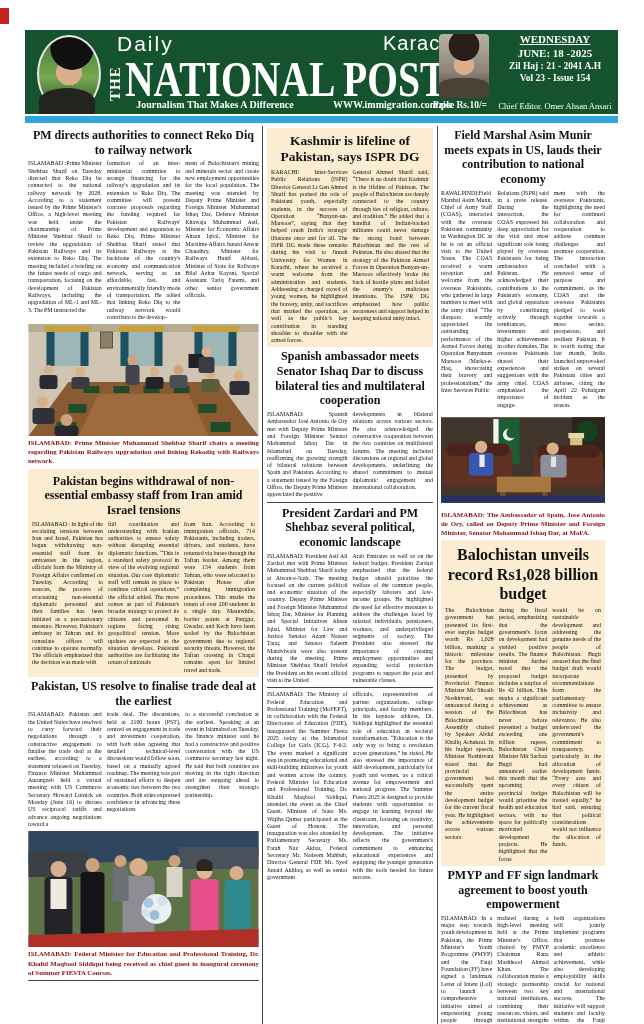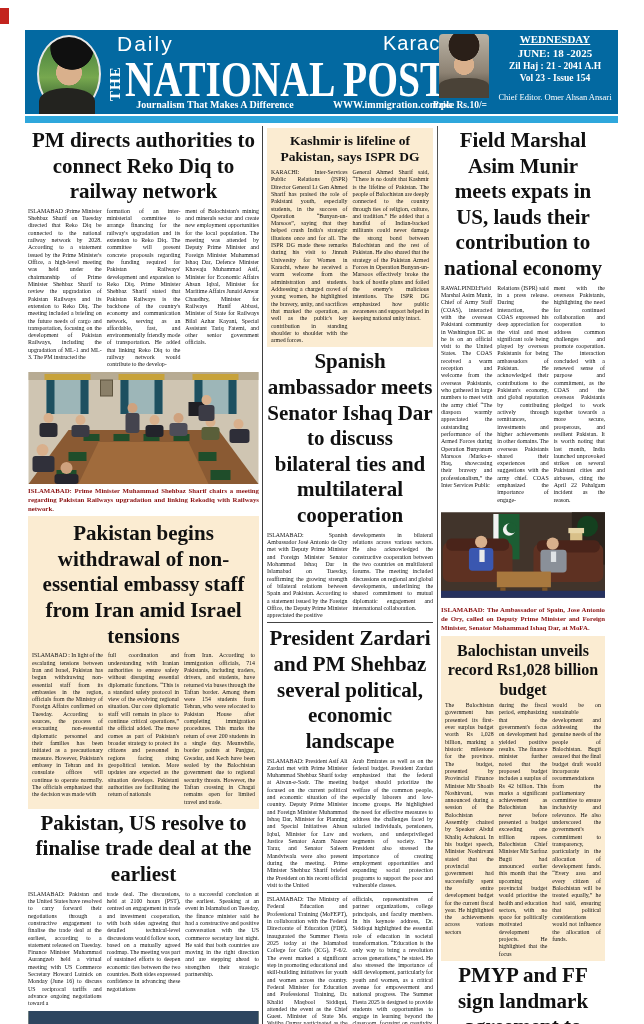--- a/index.html
+++ b/index.html
@@ -1,20 +1,20 @@
 <!DOCTYPE html>
 <html><head>
 <meta charset="utf-8">
 <style>
   html,body{margin:0;padding:0;background:#fff;}
   #page{position:relative;width:644px;height:1024px;background:#fff;overflow:hidden;
         font-family:"Liberation Serif", serif;color:#111;}
   
   .corner-mark{position:absolute;left:0;top:8px;width:9px;height:16px;background:#c3241e;}
-  .masthead{position:absolute;left:25px;top:30px;width:593px;height:84px;background:#0369a1;}
+  .masthead{position:absolute;left:25px;top:30px;width:593px;height:84px;background:#14532d;}
   .jinnah{position:absolute;left:12px;top:5px;width:60px;height:74px;border-radius:50%;
           border:2px solid #e8e8e8;overflow:hidden;
           background:radial-gradient(circle at 55% 15%,#101010 0 30%,transparent 31%),
                      radial-gradient(circle at 50% 48%,#d9b08c 0 26%,transparent 27%),
                      linear-gradient(180deg,#3f7a3c 0%,#77a84f 55%,#274d28 100%);}
   .jinnah-coat{position:absolute;left:14px;bottom:0;width:56px;height:26px;border-radius:50% 50% 0 0;background:#23231f;}
   .daily{position:absolute;left:92px;top:2px;font-family:"Liberation Sans",sans-serif;
          font-size:21px;color:#fff;letter-spacing:2px;}
   .city{position:absolute;left:358px;top:2px;font-family:"Liberation Sans",sans-serif;
         font-size:20px;color:#fff;letter-spacing:1px;}
@@ -30,34 +30,34 @@
   .iqbal{position:absolute;left:414px;top:4px;width:50px;height:64px;border-radius:4px;overflow:hidden;
          background:radial-gradient(circle at 50% 18%,#2a1f18 0 26%,transparent 27%),
                     radial-gradient(circle at 50% 48%,#d9b08c 0 24%,transparent 25%),
                     linear-gradient(180deg,#b9b2a4 0%,#8e8374 60%,#403a30 100%);}
   .iqbal-coat{position:absolute;left:414px;top:48px;width:50px;height:20px;border-radius:40% 40% 0 0;background:#4a4237;}
   .price{position:absolute;left:408px;bottom:4px;color:#fff;font-weight:bold;font-size:9.5px;}
   .mh-right{position:absolute;left:470px;top:3px;width:120px;color:#fff;text-align:center;}
   .mh-right .l1{font-weight:bold;font-size:11px;margin-bottom:2px;text-decoration:underline;}
   .mh-right .l2{font-weight:bold;font-size:11px;margin-bottom:2px;}
   .mh-right .l3{font-weight:bold;font-size:9.5px;margin-bottom:2px;}
-  .mh-right .l4{font-weight:bold;font-size:9.5px;margin-bottom:9px;}
+  .mh-right .l4{font-weight:bold;font-size:9.5px;margin-bottom:18px;}
   .mh-right .l5{font-size:8.5px;white-space:nowrap;margin-bottom:1px;}
   .mh-right .l6{font-size:8.5px;white-space:nowrap;margin-top:40px;}
   .blue-bar{position:absolute;left:25px;top:116px;width:593px;height:7px;background:#2fa7dc;}
   
   .content{position:absolute;left:28px;top:126px;width:592px;height:898px;display:flex;}
   .col-left{width:231px;flex:none;}
   .col-mid{width:166px;flex:none;margin-left:3px;margin-right:3px;padding:0 4px;
            border-left:1px solid #404040;border-right:1px solid #555;}
   .col-right{width:164px;flex:none;}
   
   .hl{font-weight:bold;text-align:center;line-height:1.22;margin:2px 0 3px 0;}
   .hl-xl{font-size:16px;}
-  .hl-lg{font-size:21px;}
+  .hl-lg{font-size:12px;}
   .hl-md{font-size:13.5px;}
   .body-cols{display:flex;gap:5px;}
   .body-cols>div{flex:1 1 0;text-align:justify;font-size:5.9px;line-height:1.24;
                  word-spacing:-0.2px;}
   .cream{background:#fbecd2;padding:3px 4px;margin:2px 0;}
   .caption{color:#8b1212;font-weight:bold;font-size:6.8px;line-height:1.35;text-align:justify;
            margin:2px 0 3px 0;}
   .photo{width:100%;display:block;margin-top:3px;}
   .rule{border-top:1px solid #444;margin:3px 0;}
 </style>

